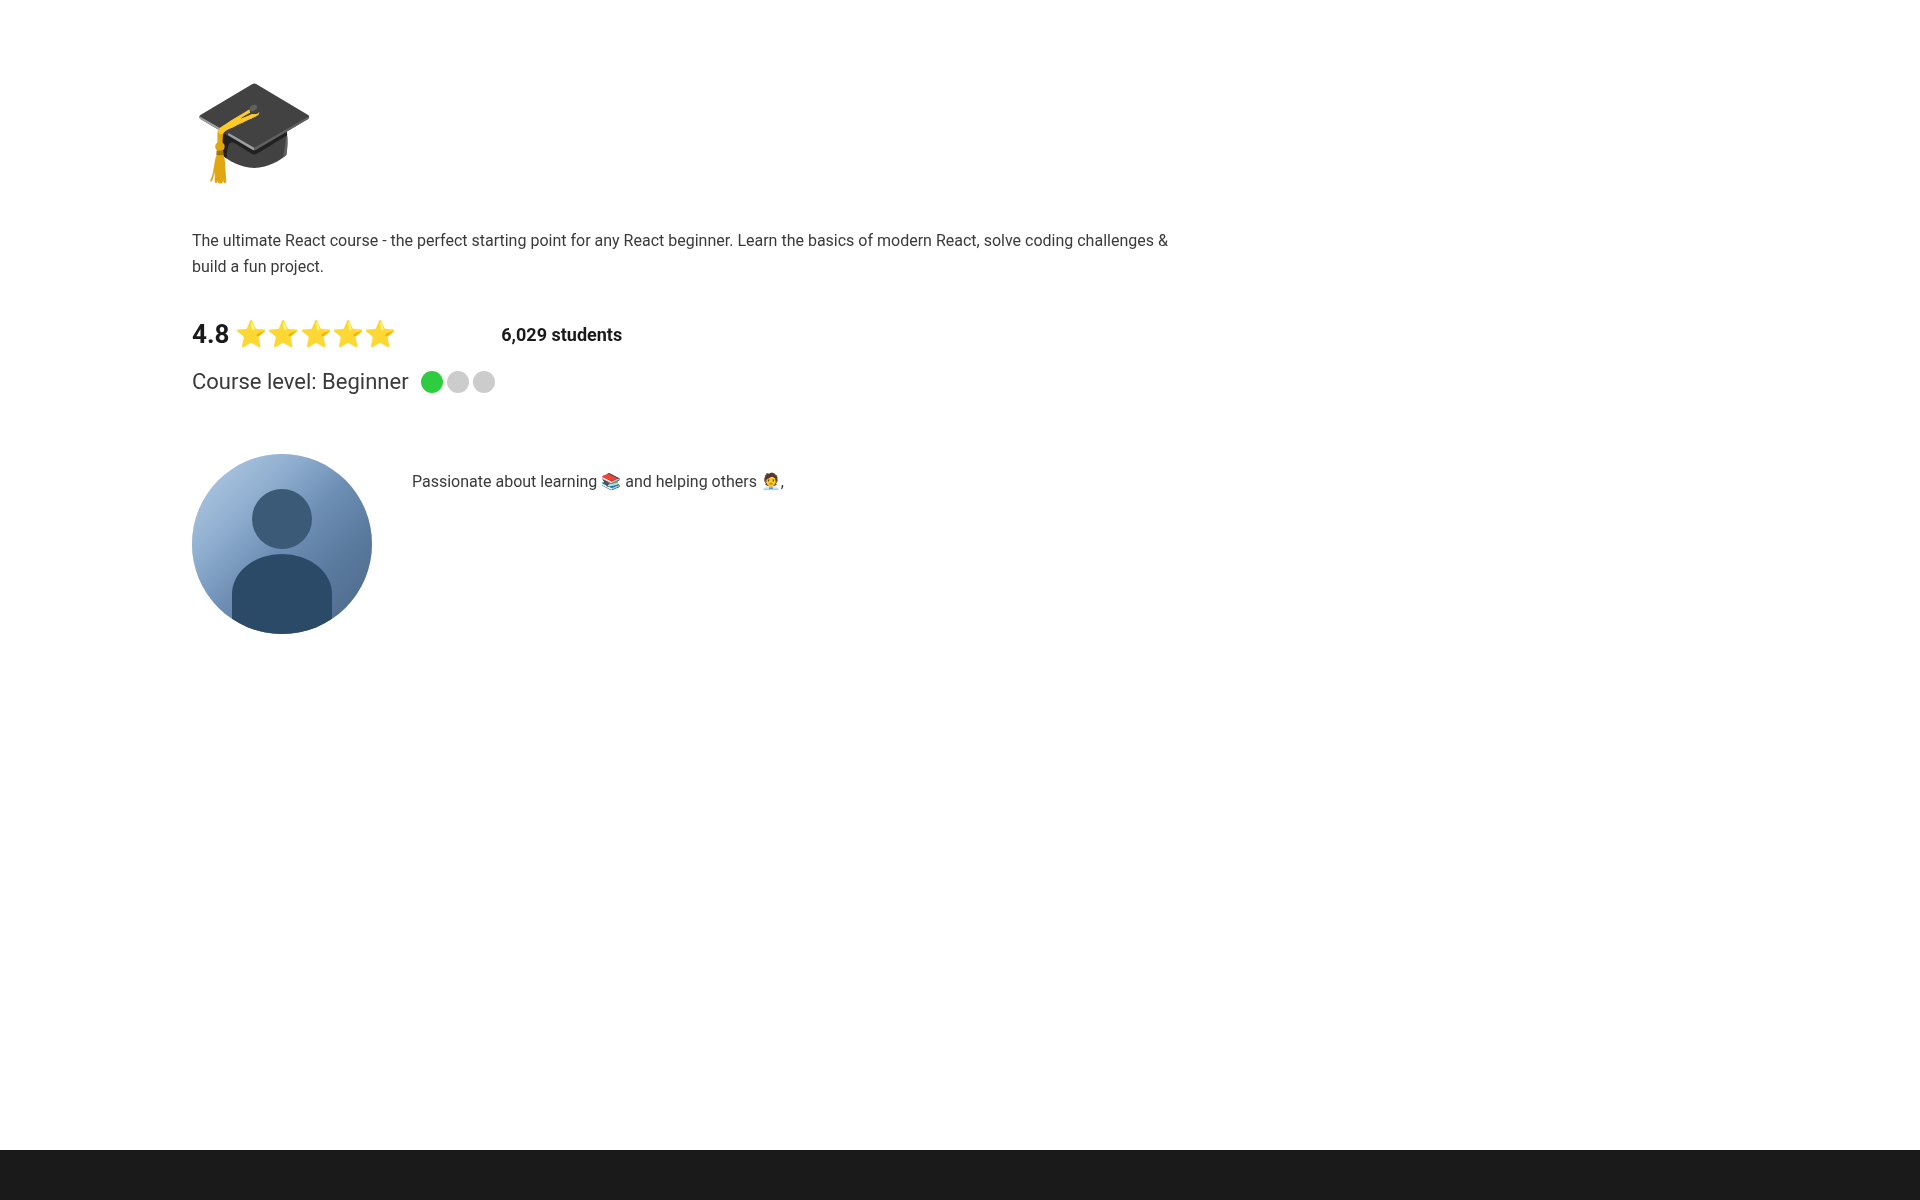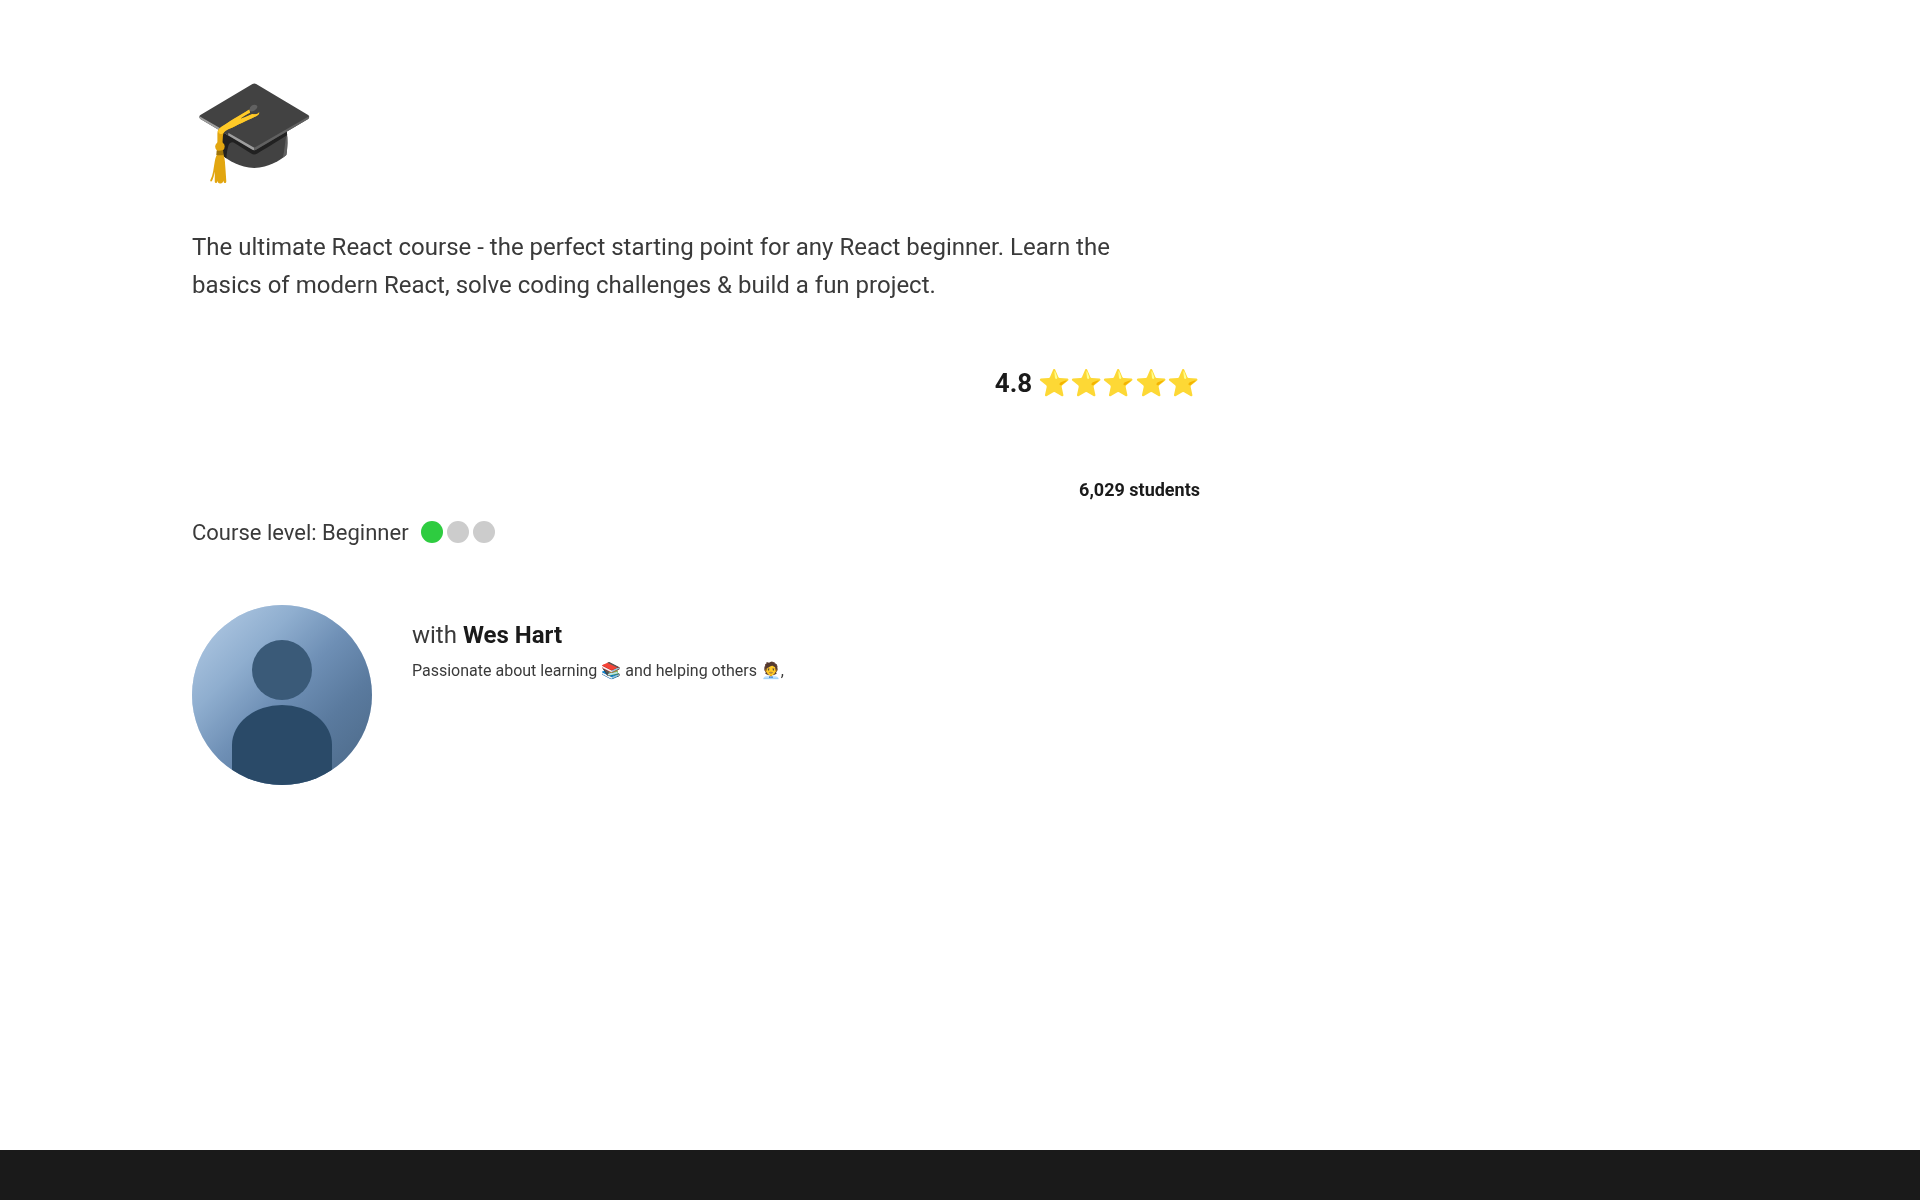--- a/index.html
+++ b/index.html
@@ -35,34 +35,33 @@
     .course-title {
       font-size: 58px;
       font-weight: 800;
       color: #1a1a1a;
       margin-bottom: 28px;
       letter-spacing: -1px;
       line-height: 1.1;
     }
 
     .course-description {
-      font-size: 24px;
+      font-size: 16px;
       color: #3a3a3a;
       line-height: 1.6;
       max-width: 980px;
-      margin-bottom: 63px;
+      margin-bottom: 40px;
       font-weight: 400;
     }
 
     .rating-row {
       display: flex;
-      align-items: flex-end;
-      gap: 81px;
+      align-items: center;
+      gap: 104px;
       margin-bottom: 20px;
-      flex-direction: column;
     }
 
     .rating {
       font-size: 26px;
       font-weight: 700;
       color: #1a1a1a;
       display: flex;
       align-items: center;
       gap: 6px;
     }
@@ -219,22 +218,19 @@
       <div class="dot dot-empty"></div>
       <div class="dot dot-empty"></div>
     </div>
   </div>
 
   <div class="instructor-section">
     <div class="instructor-avatar">
       <div class="avatar-placeholder"></div>
     </div>
     <div class="instructor-info">
-      <div class="instructor-with">
-        <span>with</span> <strong class="instructor-name">Wes Hart</strong>
-      </div>
       <div class="instructor-bio">Passionate about learning 📚 and helping others 🧑‍💼,</div>
     </div>
   </div>
 
 </div>
 
 <div class="bottom-bar"></div>
 
 </body></html>

